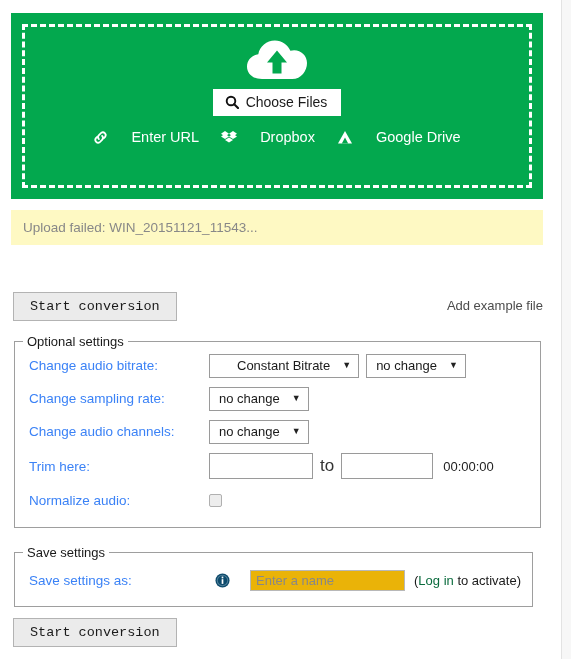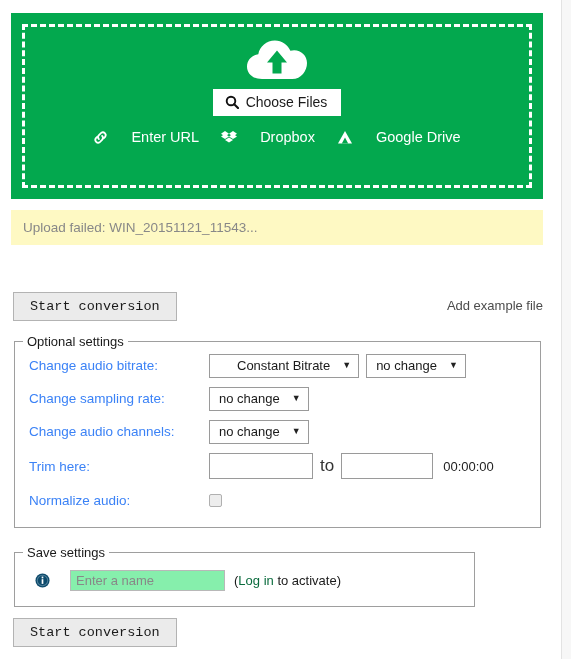--- a/index.html
+++ b/index.html
@@ -146,21 +146,21 @@
     padding: 0;
     box-sizing: border-box;
   }
   fieldset.panel legend {
     font-size: 13px;
     color: #1a1a1a;
     padding: 0 4px;
     margin-left: 8px;
   }
   #optional-settings { left: 14px; top: 334px; width: 527px; height: 194px; }
-  #save-settings    { left: 14px; top: 545px; width: 461px; height: 62px; }
+  #save-settings    { left: 14px; top: 545px; width: 519px; height: 62px; }
 
   .setting-row {
     display: flex;
     align-items: center;
     height: 33px;
     padding-left: 14px;
   }
   .setting-label {
     width: 180px;
     color: #3b82f6;
@@ -224,21 +224,21 @@
     width: 15px;
     height: 15px;
     flex: none;
     margin-left: 6px;
   }
   .name-input {
     margin-left: 20px;
     width: 155px;
     height: 21px;
     border: 1px solid #b8b8b8;
-    background: #86efac;
+    background: #eab308;
     box-sizing: border-box;
     font-family: "Liberation Sans", sans-serif;
     font-size: 13px;
     padding: 0 5px;
     color: #333;
     outline: none;
   }
   .name-input::placeholder { color: #888888; }
   .activate-note {
     margin-left: 9px;
@@ -353,20 +353,21 @@
 
   <div class="setting-row">
     <span class="setting-label">Normalize audio:</span>
     <span class="checkbox"></span>
   </div>
 </fieldset>
 
 <fieldset class="panel" id="save-settings">
   <legend>Save settings</legend>
   <div class="save-row">
+    <span class="setting-label">Save settings as:</span>
     <svg class="info-icon" viewBox="0 0 16 16">
       <circle cx="8" cy="8" r="7.5" fill="#0d4a6b"></circle>
       <circle cx="8" cy="8" r="5.6" fill="none" stroke="#4e7e99" stroke-width="1.1"></circle>
       <rect x="7.1" y="6.6" width="1.8" height="5" fill="#ffffff"></rect>
       <rect x="7.1" y="3.8" width="1.8" height="1.9" fill="#ffffff"></rect>
     </svg>
     <input class="name-input" type="text" placeholder="Enter a name" style="">
     <span class="activate-note"><span>(</span><a>Log in</a><span> to activate)</span></span>
   </div>
 </fieldset>

